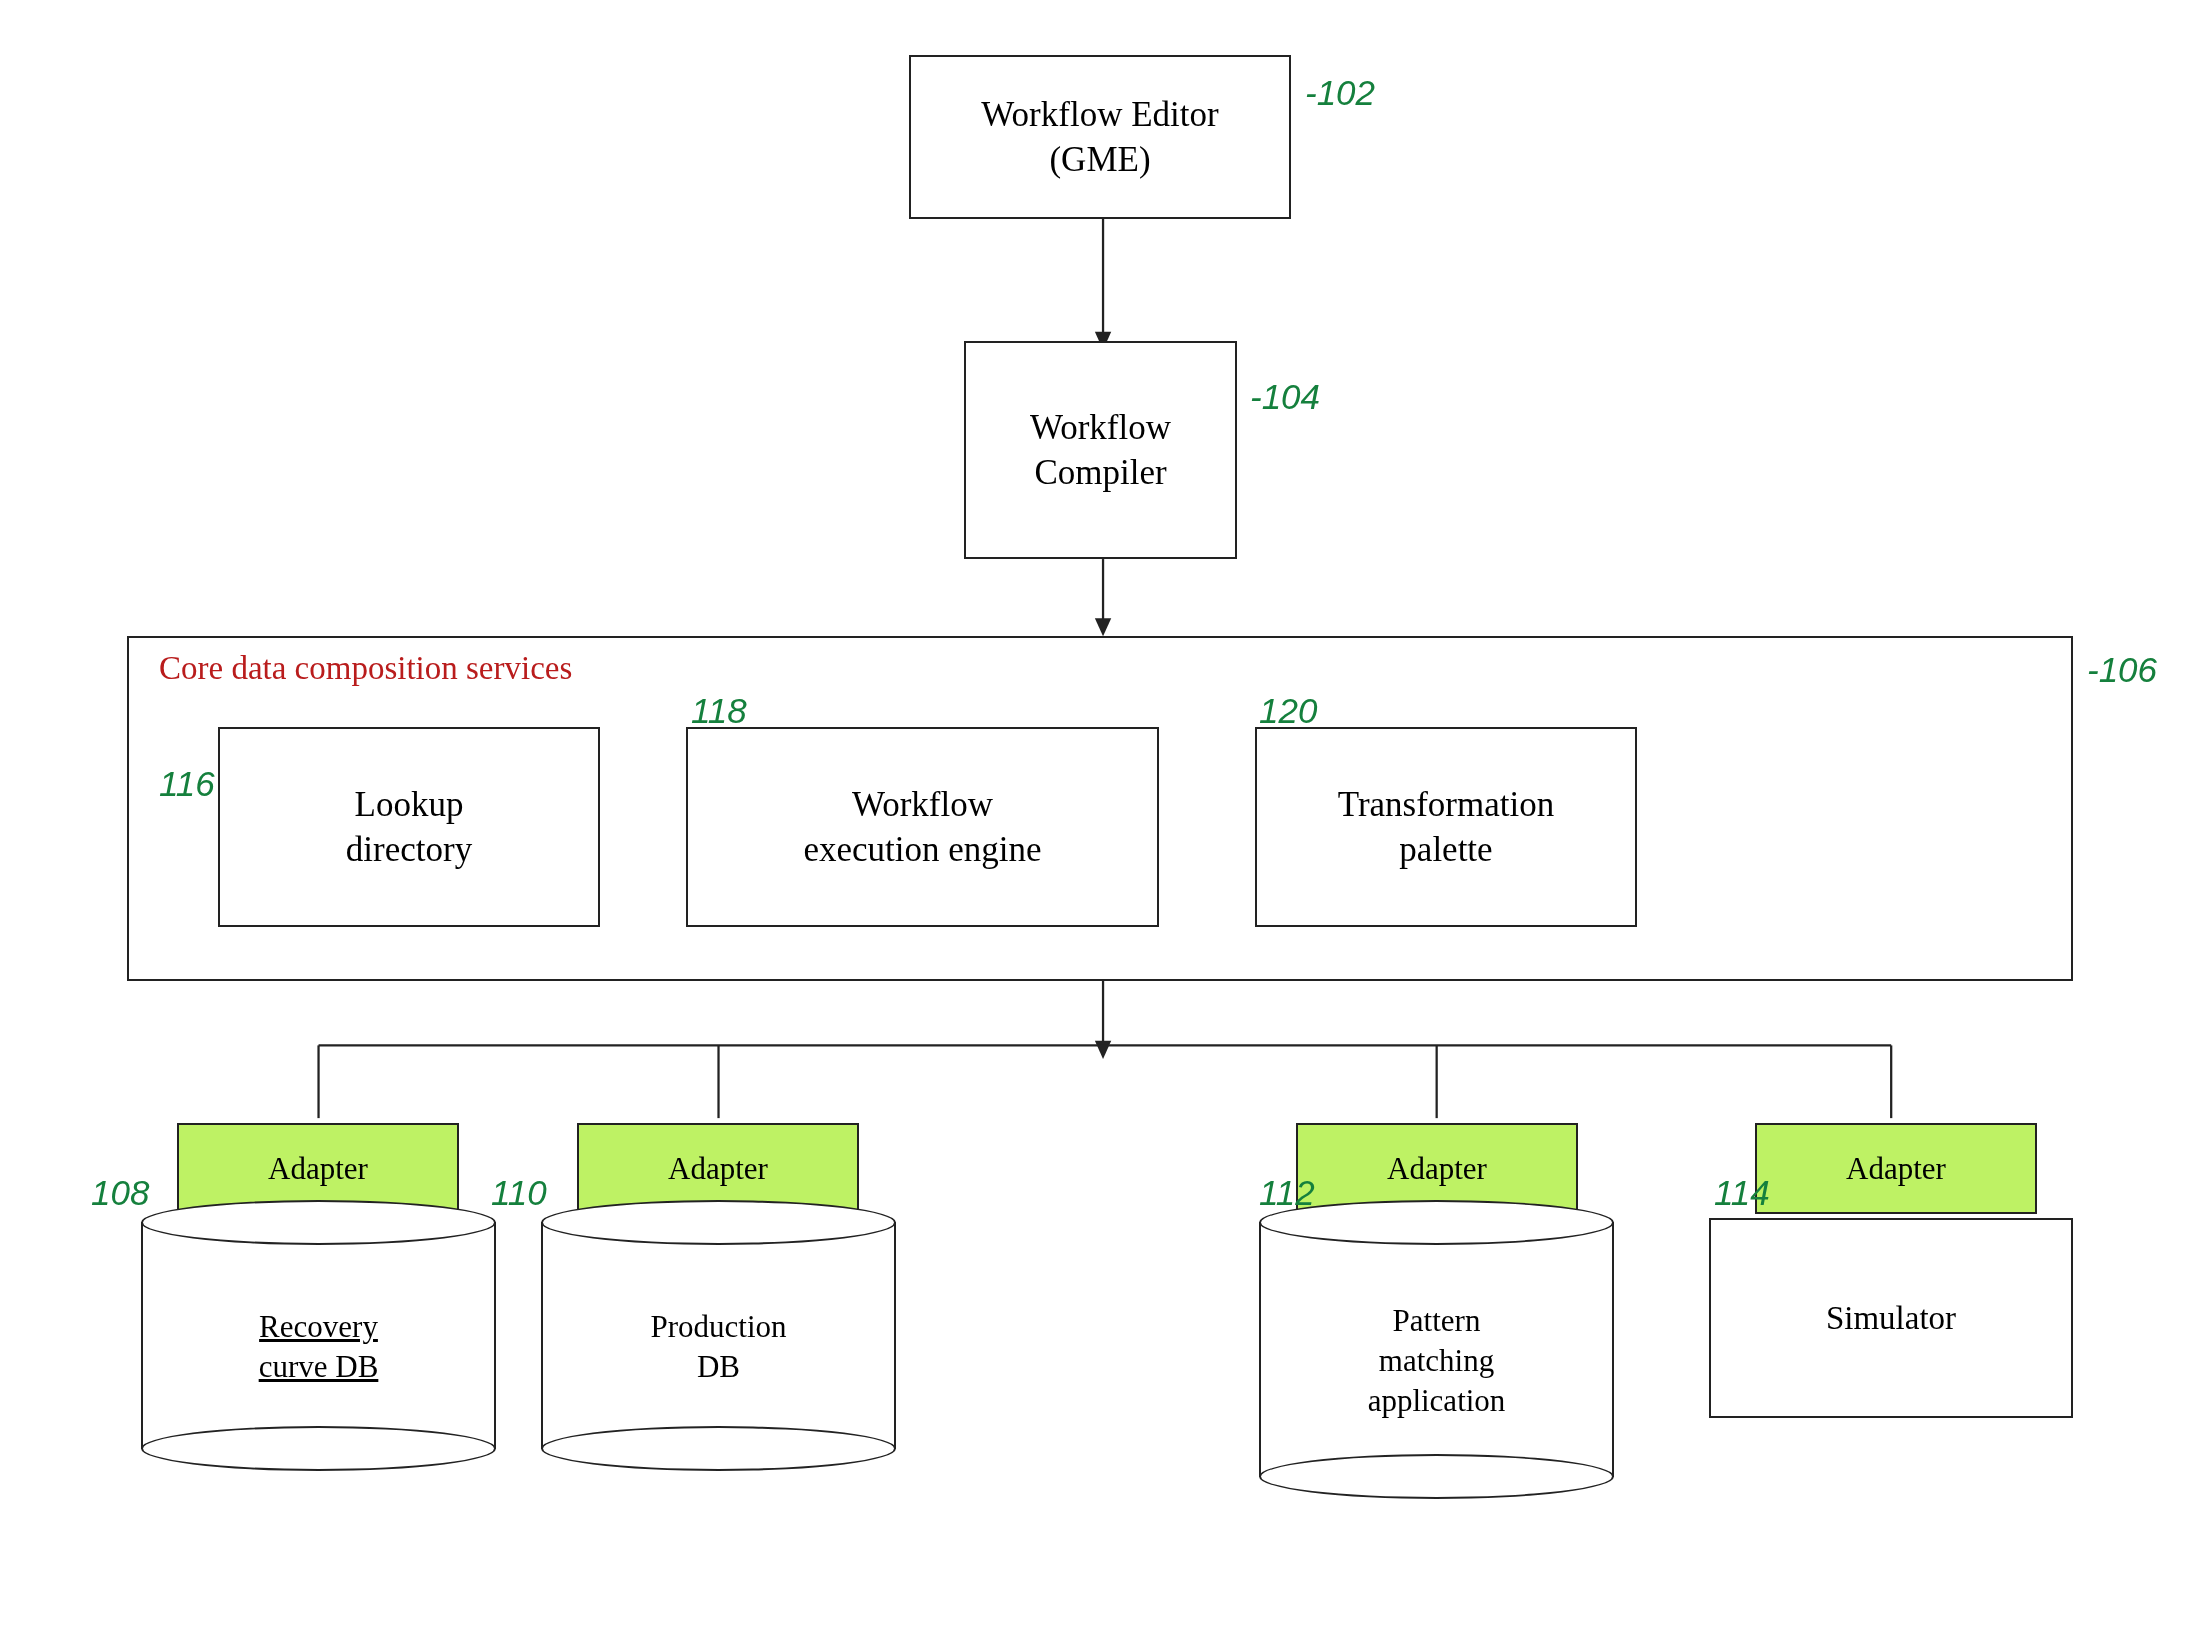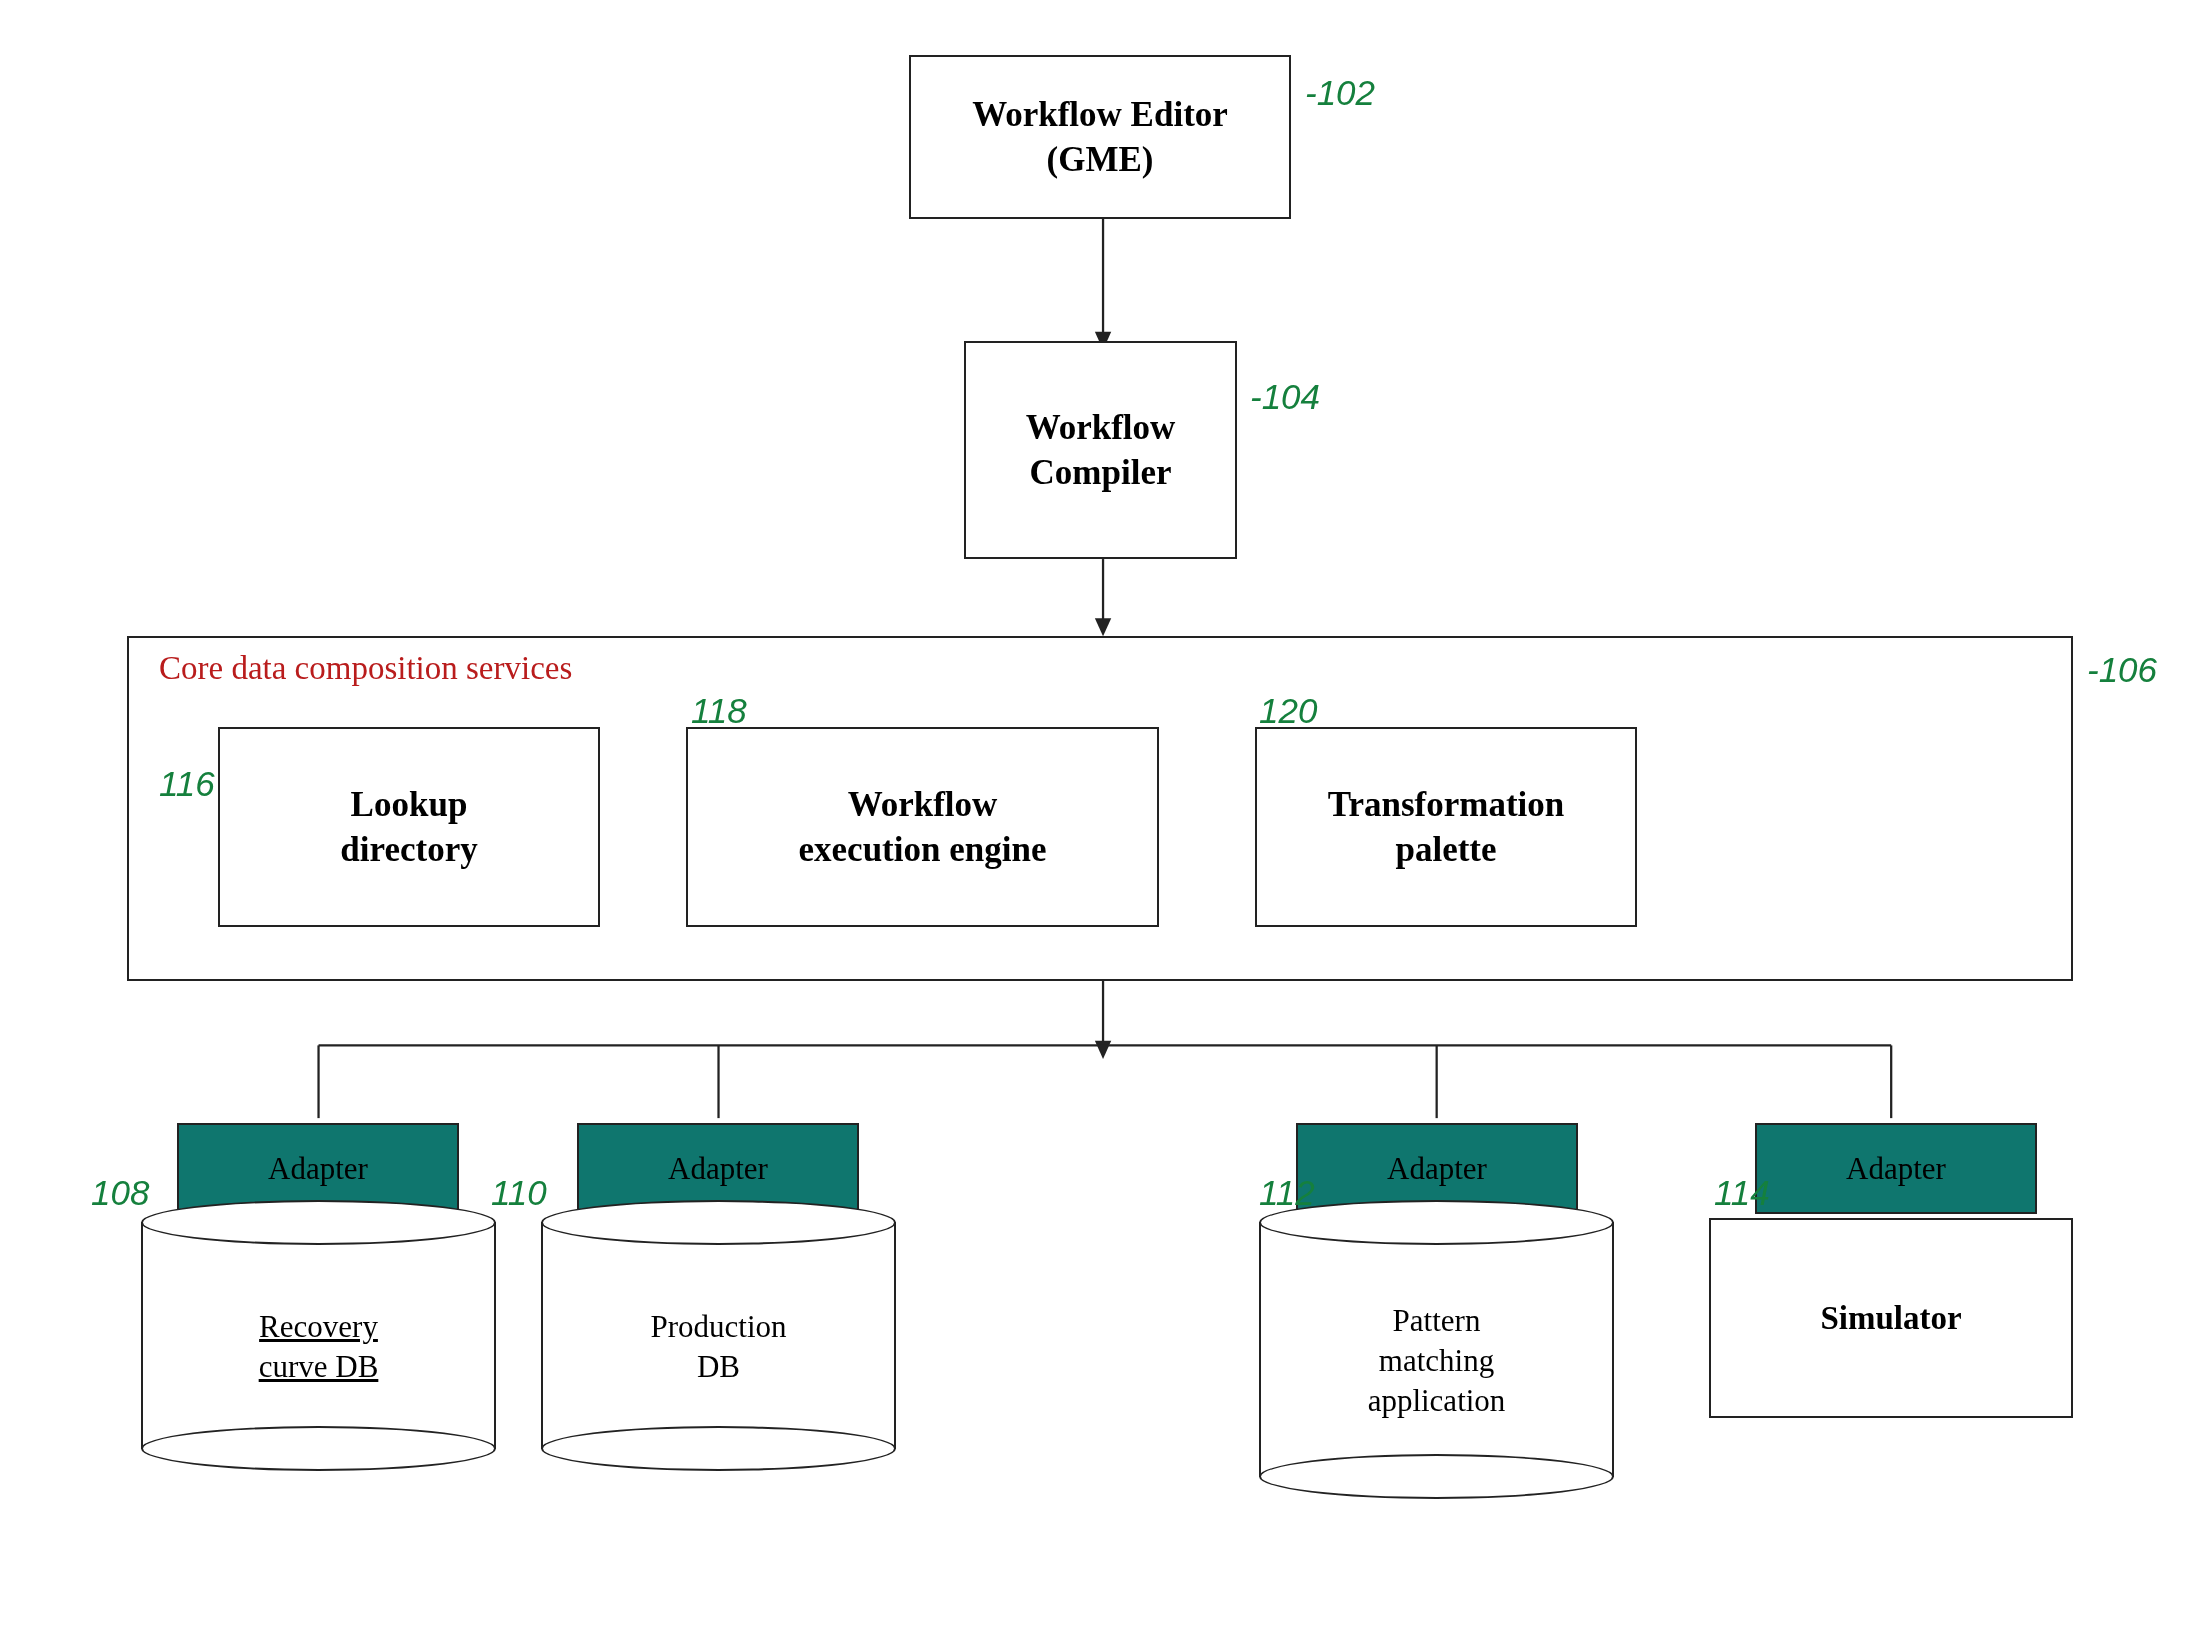--- a/index.html
+++ b/index.html
@@ -23,21 +23,20 @@
     .box {
       position: absolute;
       border: 2.3px solid #222;
       background: #fff;
       display: flex;
       align-items: center;
       justify-content: center;
       text-align: center;
       font-size: 33px;
       line-height: 1.3;
-      font-weight: bold;
     }
 
     
     .annotation {
       position: absolute;
       font-family: 'Comic Sans MS', cursive, sans-serif;
       font-size: 35px;
       color: #15803d;
       font-style: italic;
     }
@@ -47,21 +46,21 @@
       position: absolute;
       top: 0; left: 0;
       width: 100%;
       height: 100%;
       pointer-events: none;
     }
 
     .adapter-box {
       position: absolute;
       border: 2.3px solid #222;
-      background: #0f766e;
+      background: #bef264;
       display: flex;
       align-items: center;
       justify-content: center;
       text-align: center;
       font-size: 31px;
     }
 
     .large-outer-box {
       position: absolute;
       border: 2.3px solid #222;

